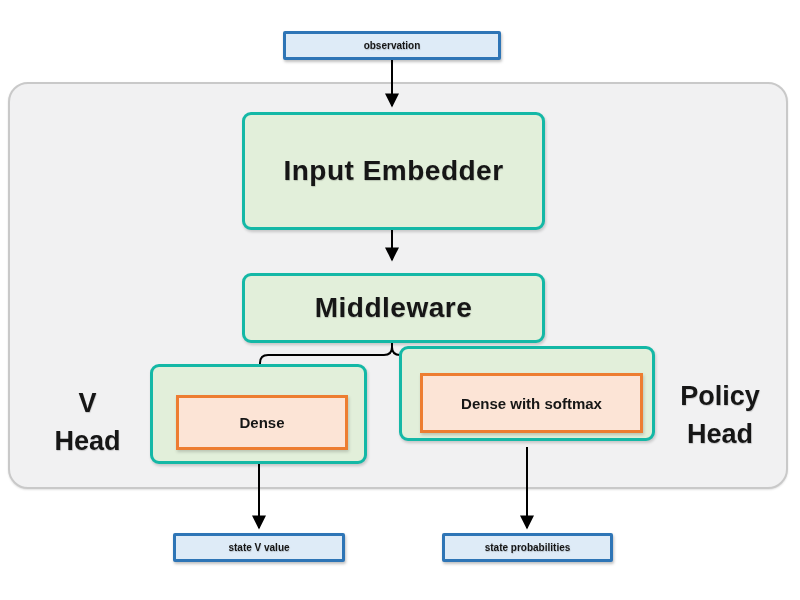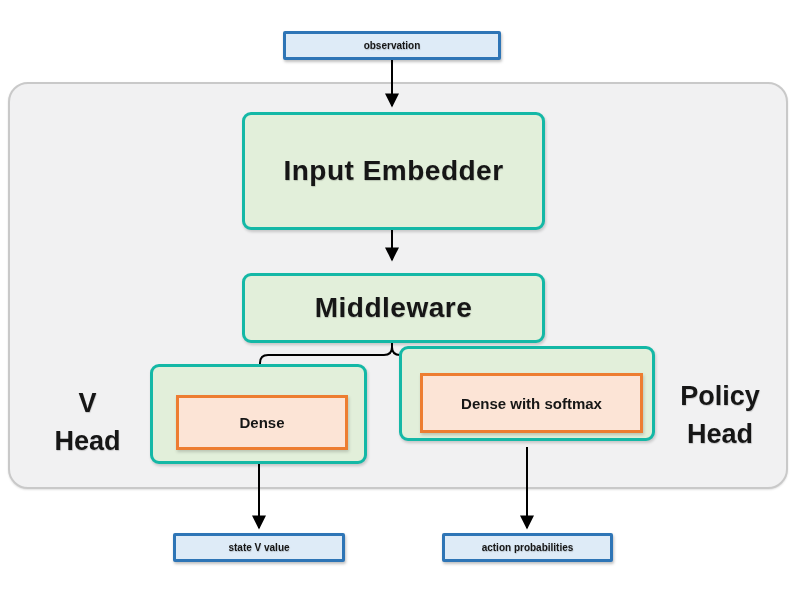--- a/index.html
+++ b/index.html
@@ -92,16 +92,16 @@
   </div>
 
   <div class="head-label txt-shadow" style="left:660px; top:378px; width:120px;">Policy
 Head</div>
 
   <div class="node blue txt-shadow" style="left:173px; top:533px; width:172px; height:29px;">
     <span>state V value</span>
   </div>
 
   <div class="node blue txt-shadow" style="left:442px; top:533px; width:171px; height:29px;">
-    <span>action probabilities</span>
+    <span>state probabilities</span>
   </div>
 
 </div>
 
 </body></html>

